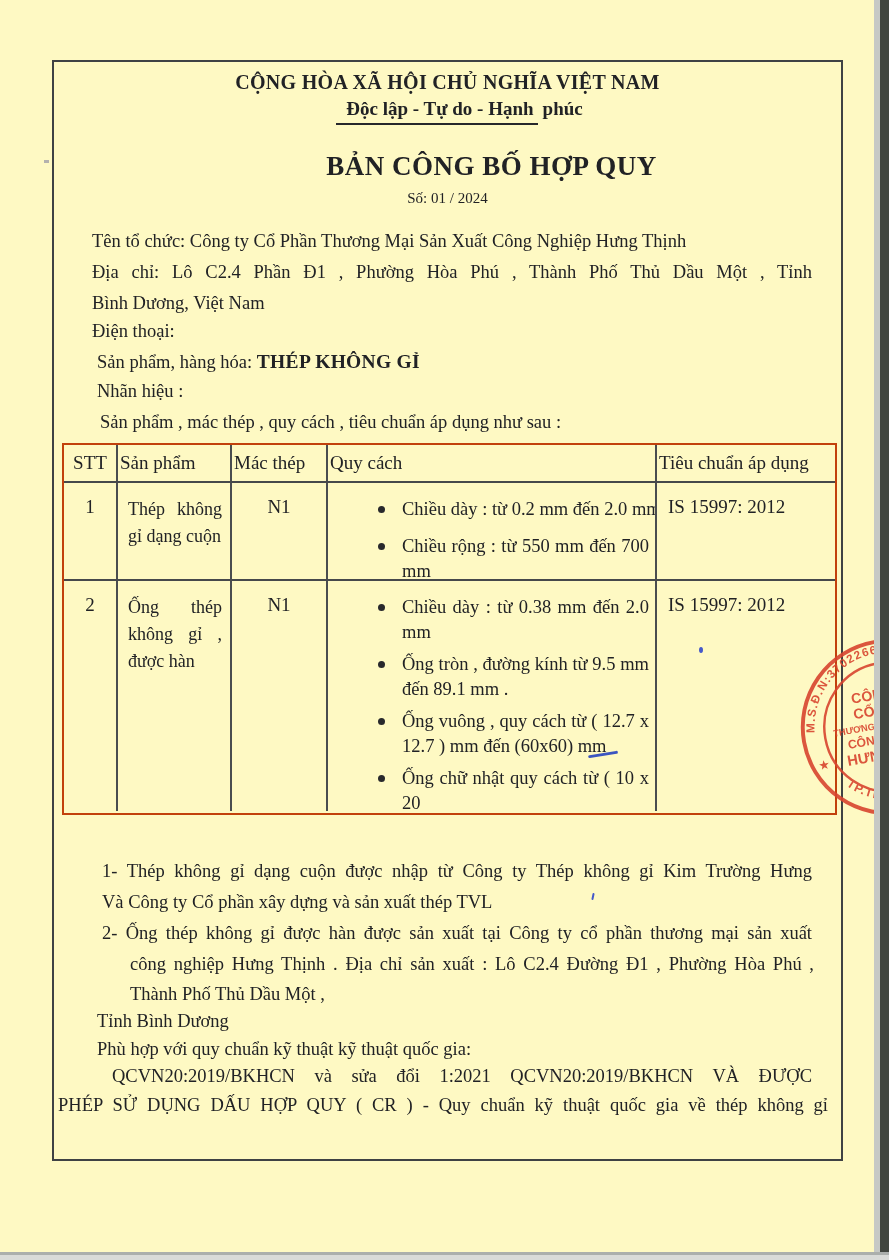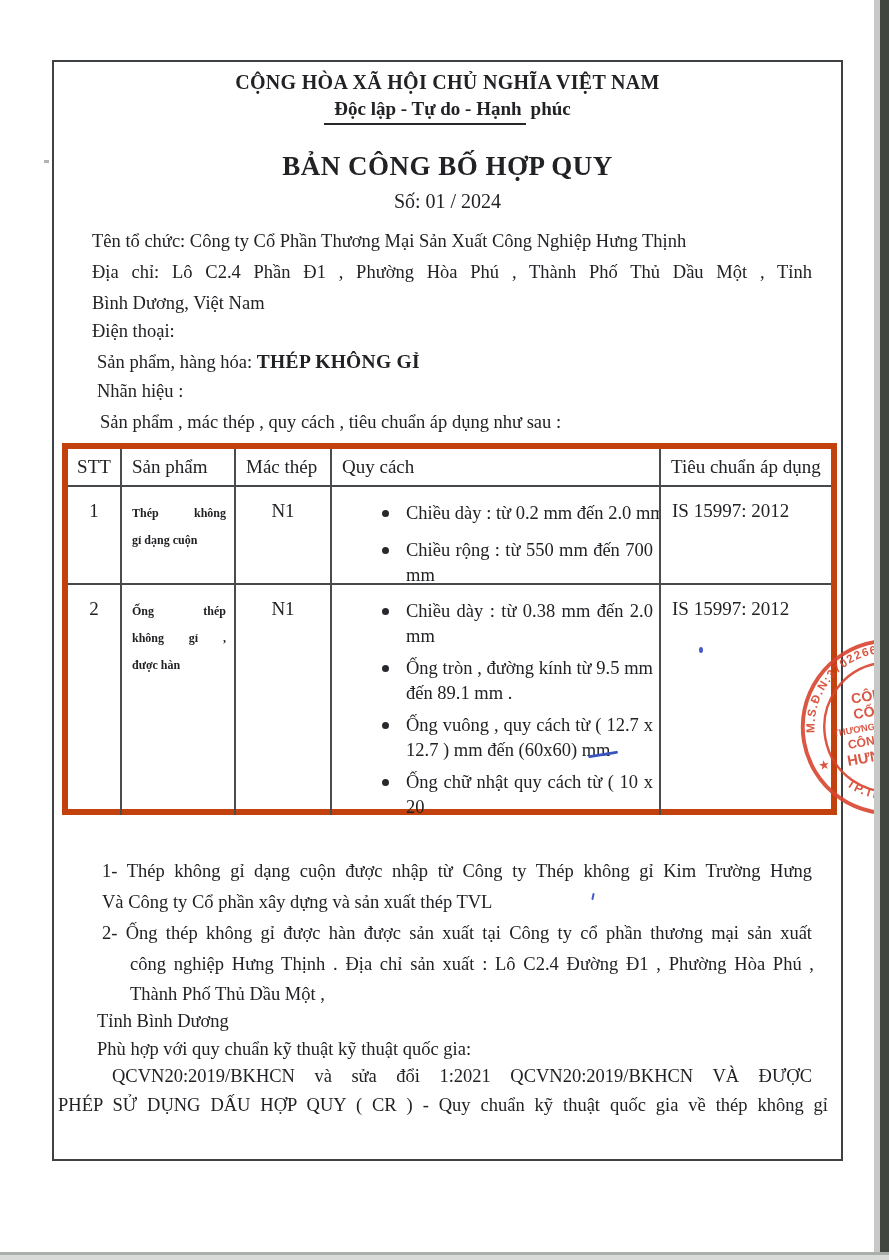--- a/index.html
+++ b/index.html
@@ -1,60 +1,60 @@
 <!DOCTYPE html>
 <html><head>
 <meta charset="utf-8">
 <style>
   html,body{margin:0;padding:0;background:#e9e9e7;}
   .page{
     position:relative;width:889px;height:1260px;margin:0 auto;
-    background:#ffffff;overflow:hidden;
+    background:#fef9c3;overflow:hidden;
     font-family:"Liberation Serif","DejaVu Serif",serif;color:#212225;
   }
   .abs{position:absolute;}
   .ctr{left:52px;width:791px;text-align:center;}
   .frame{
     left:52px;top:60px;width:791px;height:1101px;
     border:2px solid #3f4244;box-sizing:border-box;background:transparent;
   }
   .nation{top:71px;font-size:20px;font-weight:bold;letter-spacing:.3px;}
-  .motto{top:98px;font-size:19px;font-weight:bold;}
+  .motto{top:98px;font-size:19px;font-weight:bold;padding-left:12px;}
   .motto-u{border-bottom:2.5px solid #27282b;padding:0 4px 4px 10px;}
   .motto-t{padding-left:5px;}
-  .doc-title{top:151px;font-size:27px;font-weight:bold;letter-spacing:.5px;}
-  .doc-num{top:190px;font-size:20px;}
+  .doc-title{top:151px;font-size:27px;font-weight:bold;letter-spacing:.5px;margin-left:44px;}
+  .doc-num{top:190px;font-size:15px;}
   .ln{font-size:18.5px;line-height:26px;}
   .just{text-align:justify;text-align-last:justify;}
   .org{left:92px;top:228px;width:724px;}
   .addr1{left:92px;top:259px;width:720px;}
   .addr2{left:92px;top:290px;width:720px;}
   .phone{left:92px;top:318px;width:720px;}
   .product{left:97px;top:349px;width:720px;}
   .product b{font-size:19.5px;letter-spacing:.3px;}
   .brand{left:97px;top:378px;width:720px;}
   .intro{left:100px;top:409px;width:720px;}
 
   
-  .tbl{left:62px;top:443px;width:775px;height:372px;border:6px solid #c2410c;box-sizing:border-box;}
+  .tbl{left:62px;top:443px;width:775px;height:372px;border:2px solid #c2410c;box-sizing:border-box;}
   .trow{display:flex;width:100%;box-sizing:border-box;}
   .thead{height:38px;border-bottom:2px solid #46494b;}
   .tr1{height:98px;border-bottom:2px solid #46494b;}
   .tr2{height:230px;}
   .cell{box-sizing:border-box;border-right:2px solid #4a4d4f;overflow:hidden;font-size:19px;}
   .c1{width:54px;}
   .c2{width:114px;}
   .c3{width:96px;}
   .c4{width:329px;}
   .c5{flex:1;border-right:none;}
-  .hcell{display:flex;align-items:center;padding-left:10px;}
+  .hcell{display:flex;align-items:center;padding-left:2px;}
   .hc1{justify-content:center;padding-left:0;}
   .stt{ text-align:center;padding-top:13px;}
   .name{padding:13px 8px 0 10px;}
-  .nl{line-height:27px;font-size:12px;font-weight:bold;}
+  .nl{line-height:27px;font-size:18px;}
   .jl{text-align:justify;text-align-last:justify;}
   .grade{text-align:center;padding-top:13px;}
   .specs{padding:14px 6px 0 12px;}
   .spec{position:relative;margin:0 0 12px 26px;padding-left:36px;}
   .tr2 .spec{margin-bottom:8px;}
   .spec::before{content:"";position:absolute;left:12px;top:9px;width:7px;height:7px;border-radius:50%;background:#28292c;}
   .sl{font-size:18.5px;line-height:24.5px;}
   .tr1 .sl{line-height:25px;}
   .nw{white-space:nowrap;}
   .std{padding:13px 6px 3px 11px;}

